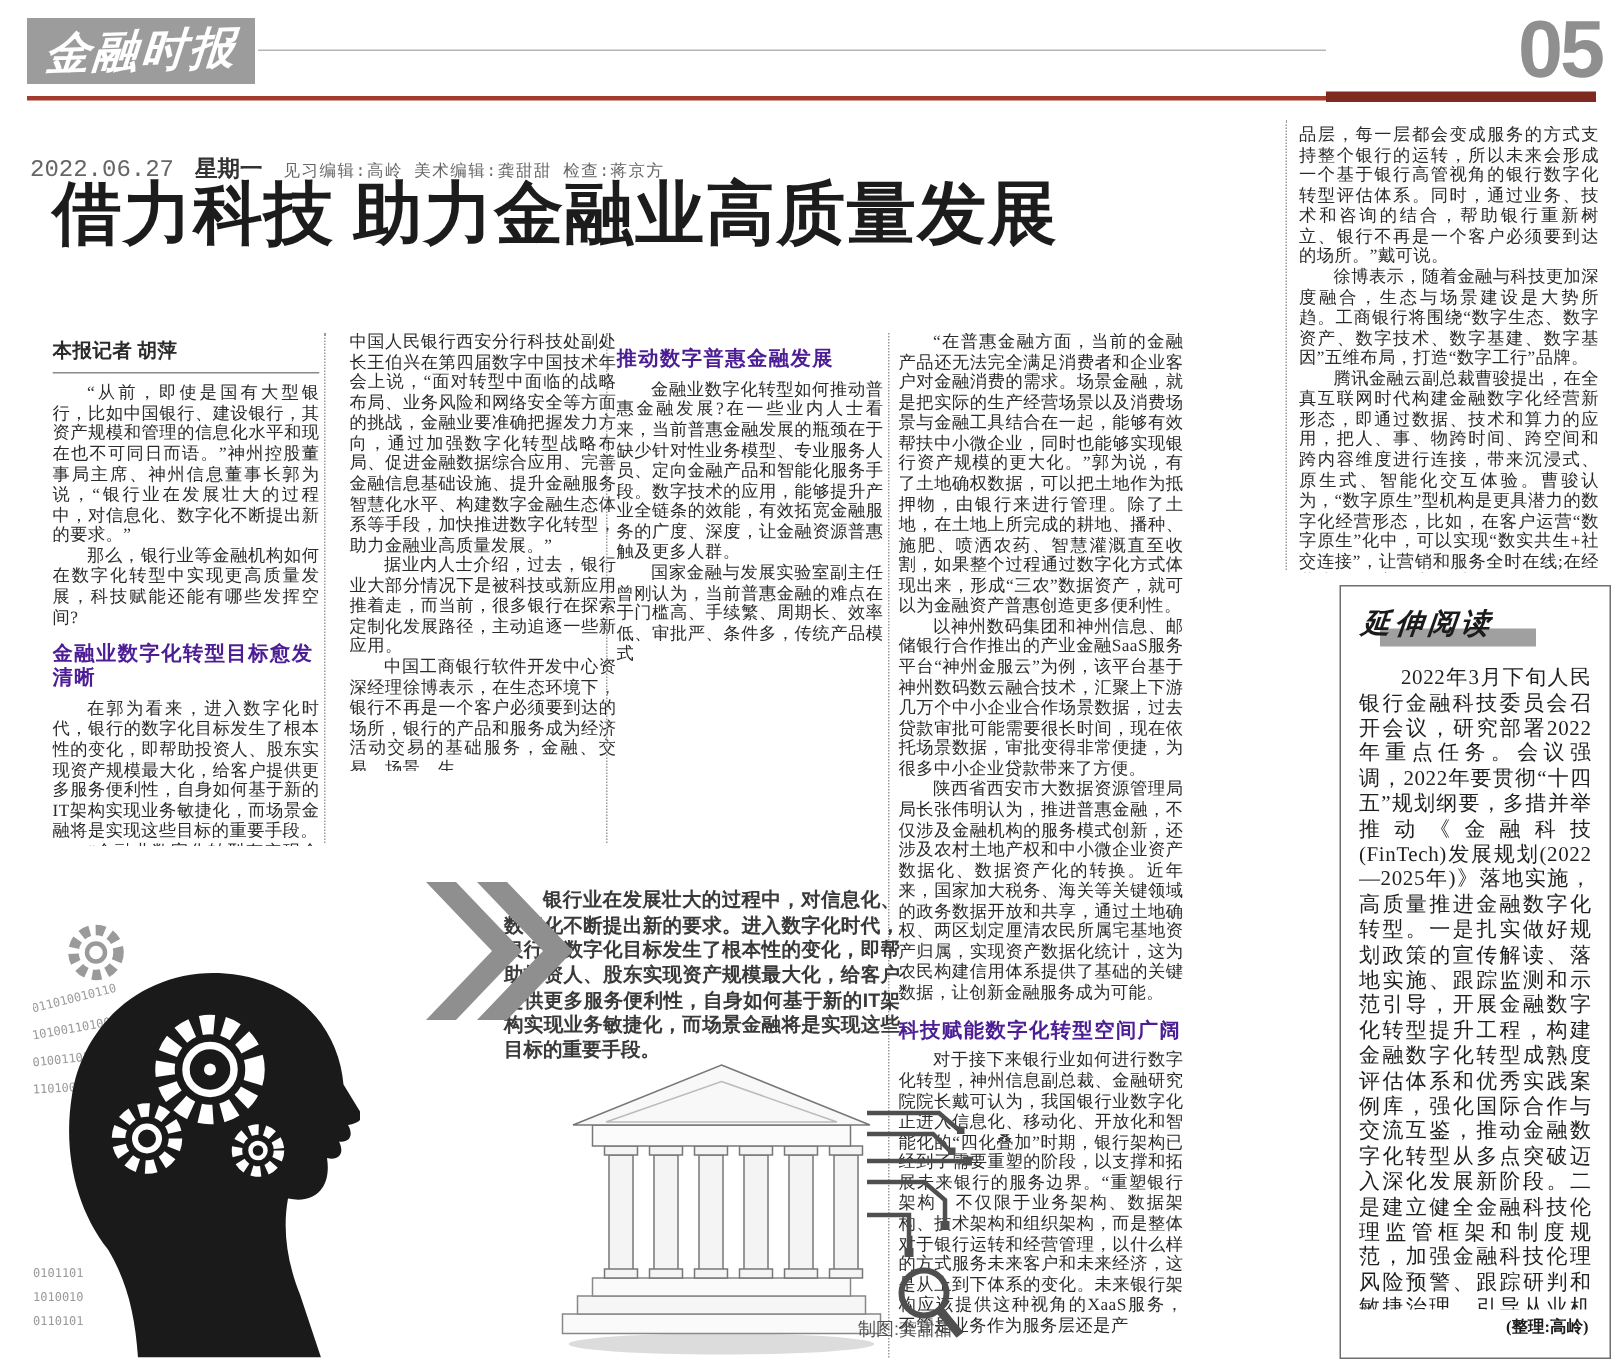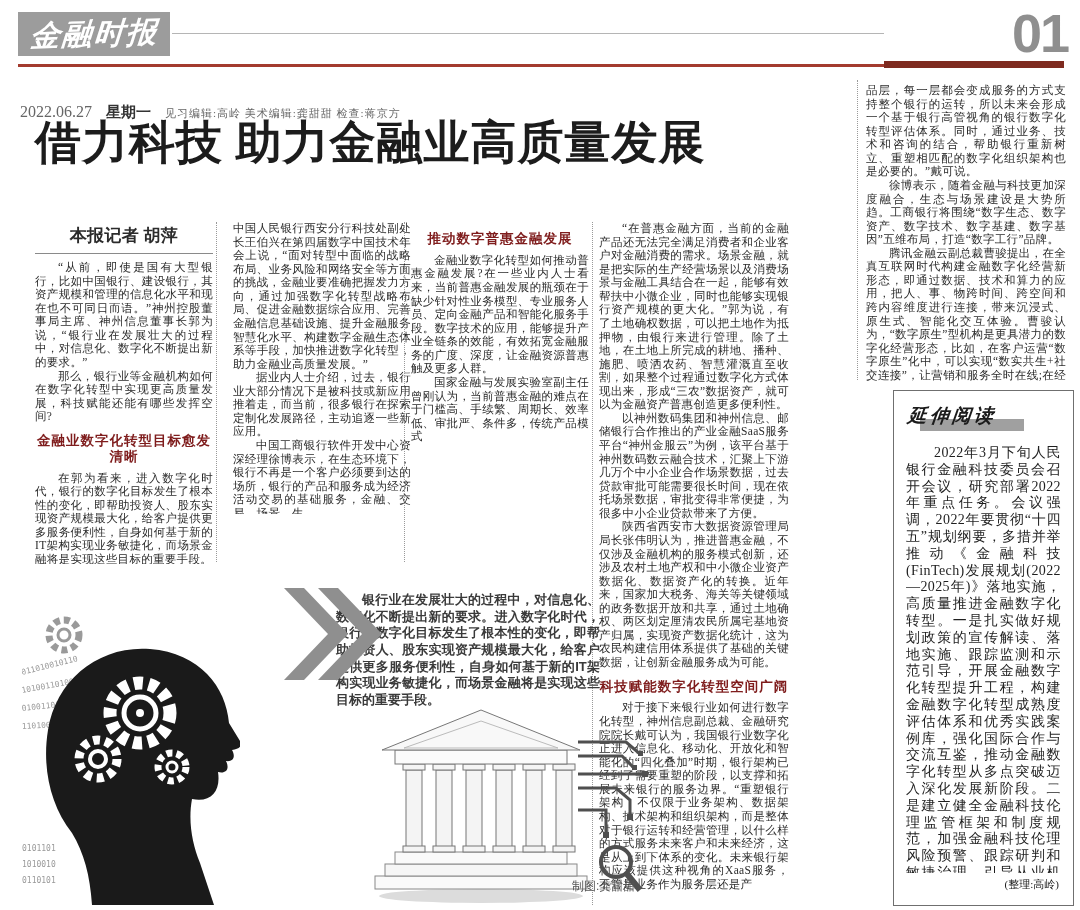--- a/index.html
+++ b/index.html
@@ -5,41 +5,41 @@
   html,body{margin:0;padding:0;background:#fff;}
   .page{position:relative;width:1080px;height:910px;background:#fff;overflow:hidden;
         font-family:"Liberation Serif","DejaVu Serif",serif;color:#222;}
   
   .logo{position:absolute;left:18px;top:12px;width:152px;height:44px;background:#9c9c9c;
         display:flex;align-items:center;justify-content:center;}
   .logo span{font-family:"DejaVu Serif",serif;font-style:italic;font-weight:bold;
         font-size:30px;color:#fff;letter-spacing:2px;transform:skewX(-6deg) rotate(-2deg);}
   .mast-hairline{position:absolute;left:172px;top:33px;width:712px;height:1px;background:#b5b5b5;}
   .dateline{position:absolute;left:20px;top:62px;display:flex;align-items:baseline;gap:14px;
-        font-family:Liberation Serif, serif;}
+        font-family:Liberation Mono, monospace;}
   .date{font-size:16px;color:#666;}
   .weekday{font-size:15px;color:#333;font-weight:bold;}
   .editors{font-size:11px;color:#666;letter-spacing:1px;margin-top:44px;}
   .section-title{position:absolute;left:888px;top:22px;width:122px;font-size:31px;color:#2f2f2f;
         font-family:"Liberation Sans","DejaVu Sans",sans-serif;font-weight:600;letter-spacing:2px;}
   .page-num{position:absolute;left:1012px;top:2px;font-size:54px;font-weight:bold;color:#8f8f8f;
         font-family:"Liberation Sans","DejaVu Sans",sans-serif;letter-spacing:-2px;}
   .red-rule{position:absolute;left:18px;top:64px;width:1046px;height:3px;background:#a33b2e;}
   .red-rule-accent{position:absolute;left:884px;top:61px;width:180px;height:7px;background:#7e2a1f;}
   
   .headline{position:absolute;left:35px;top:112px;width:750px;margin:0;font-size:46px;
         font-weight:bold;color:#1c1c1c;letter-spacing:1px;font-family:"Liberation Serif","DejaVu Serif",serif;}
   
   .col{position:absolute;overflow:hidden;font-size:11.5px;line-height:1.18;text-align:justify;
         color:#2b2b2b;letter-spacing:0.3px;}
   .col p{margin:0;text-indent:2em;}
   .col p.noindent{text-indent:0;}
   .col h3{margin:9px 0 7px;font-family:"Liberation Sans","DejaVu Sans",sans-serif;
-        font-size:13.5px;font-weight:bold;text-align:center;color:#7f1d1d;letter-spacing:1px;text-indent:0;}
-  .byline{text-align:center;font-weight:bold;font-size:17px;padding:4px 0 7px;
+        font-size:13.5px;font-weight:bold;text-align:left;color:#4c1d95;letter-spacing:1px;text-indent:0;}
+  .byline{text-align:left;font-weight:bold;font-size:13px;padding:4px 0 7px;
         border-bottom:1px solid #8a8a8a;margin-bottom:7px;text-indent:0;}
   #c1{left:35px;top:222px;width:178px;height:342px;}
   #c2{left:205px;top:222px;width:178px;height:292px;margin-left:28px;}
   #c3{left:411px;top:222px;width:178px;height:348px;}
   #c4{left:599px;top:222px;width:190px;height:686px;}
   #c5{left:866px;top:84px;width:200px;height:298px;}
   .vdot{position:absolute;width:0;border-left:1px dotted #999;}
   #d1{left:216px;top:222px;height:340px;}
   #d2{left:404px;top:222px;height:340px;}
   #d3{left:592px;top:222px;height:683px;}
@@ -58,37 +58,37 @@
         font-family:"Liberation Sans","DejaVu Sans",sans-serif;}
   
   .sidebar{position:absolute;left:893px;top:390px;width:181px;height:516px;border:1px solid #6f6f6f;
         background:#fff;box-sizing:border-box;}
   .sb-title-wrap{position:relative;height:34px;margin:12px 10px 2px;}
   .sb-bar{position:absolute;left:16px;top:16px;width:104px;height:12px;background:#a0a0a0;}
   .sb-title{position:absolute;left:4px;top:0;font-family:"DejaVu Serif",serif;font-style:italic;
         font-weight:bold;font-size:19px;color:#1b1b1b;letter-spacing:3px;transform:skewX(-6deg);}
   .sb-body{margin:8px 12px 0;font-size:14px;line-height:1.2;letter-spacing:0.4px;text-align:justify;
         color:#1f1f1f;height:428px;overflow:hidden;text-indent:2em;}
-  .sb-credit{margin:4px 14px 0;text-align:right;font-size:11px;font-weight:normal;color:#1b1b1b;}
+  .sb-credit{margin:4px 14px 0;text-align:right;font-size:11px;font-weight:bold;color:#1b1b1b;}
 </style>
 </head>
 <body>
 
 <div class="page">
 
   <div class="logo">
     <span>金融时报</span>
   </div>
   <div class="mast-hairline"></div>
   <div class="dateline">
     <span class="date">2022.06.27</span>
     <span class="weekday">星期一</span>
     <span class="editors">见习编辑:高岭  美术编辑:龚甜甜  检查:蒋京方</span>
   </div>
-  <div class="page-num">01</div>
+  <div class="page-num">05</div>
   <div class="red-rule"></div>
   <div class="red-rule-accent"></div>
 
   <h1 class="headline">借力科技 助力金融业高质量发展</h1>
 
   <div id="c1" class="col">
       <div class="byline">本报记者 胡萍</div>
       <p>“从前，即使是国有大型银行，比如中国银行、建设银行，其资产规模和管理的信息化水平和现在也不可同日而语。”神州控股董事局主席、神州信息董事长郭为说，“银行业在发展壮大的过程中，对信息化、数字化不断提出新的要求。”</p>
       <p>那么，银行业等金融机构如何在数字化转型中实现更高质量发展，科技赋能还能有哪些发挥空间?</p>
       <h3>金融业数字化转型目标愈发清晰</h3>
@@ -106,21 +106,21 @@
       <p>国家金融与发展实验室副主任曾刚认为，当前普惠金融的难点在于门槛高、手续繁、周期长、效率低、审批严、条件多，传统产品模式</p>
     </div>
   <div id="c4" class="col">
       <p>“在普惠金融方面，当前的金融产品还无法完全满足消费者和企业客户对金融消费的需求。场景金融，就是把实际的生产经营场景以及消费场景与金融工具结合在一起，能够有效帮扶中小微企业，同时也能够实现银行资产规模的更大化。”郭为说，有了土地确权数据，可以把土地作为抵押物，由银行来进行管理。除了土地，在土地上所完成的耕地、播种、施肥、喷洒农药、智慧灌溉直至收割，如果整个过程通过数字化方式体现出来，形成“三农”数据资产，就可以为金融资产普惠创造更多便利性。</p>
       <p>以神州数码集团和神州信息、邮储银行合作推出的产业金融SaaS服务平台“神州金服云”为例，该平台基于神州数码数云融合技术，汇聚上下游几万个中小企业合作场景数据，过去贷款审批可能需要很长时间，现在依托场景数据，审批变得非常便捷，为很多中小企业贷款带来了方便。</p>
       <p>陕西省西安市大数据资源管理局局长张伟明认为，推进普惠金融，不仅涉及金融机构的服务模式创新，还涉及农村土地产权和中小微企业资产数据化、数据资产化的转换。近年来，国家加大税务、海关等关键领域的政务数据开放和共享，通过土地确权、两区划定厘清农民所属宅基地资产归属，实现资产数据化统计，这为农民构建信用体系提供了基础的关键数据，让创新金融服务成为可能。</p>
       <h3>科技赋能数字化转型空间广阔</h3>
       <p>对于接下来银行业如何进行数字化转型，神州信息副总裁、金融研究院院长戴可认为，我国银行业数字化正进入信息化、移动化、开放化和智能化的“四化叠加”时期，银行架构已经到了需要重塑的阶段，以支撑和拓展未来银行的服务边界。“重塑银行架构，不仅限于业务架构、数据架构、技术架构和组织架构，而是整体对于银行运转和经营管理，以什么样的方式服务未来客户和未来经济，这是从上到下体系的变化。未来银行架构应该提供这种视角的XaaS服务，不管是业务作为服务层还是产</p>
     </div>
   <div id="c5" class="col">
-      <p class="noindent">品层，每一层都会变成服务的方式支持整个银行的运转，所以未来会形成一个基于银行高管视角的银行数字化转型评估体系。同时，通过业务、技术和咨询的结合，帮助银行重新树立、重塑相匹配的数字化组织架构也是必要的。”戴可说。</p>
+      <p class="noindent">品层，每一层都会变成服务的方式支持整个银行的运转，所以未来会形成一个基于银行高管视角的银行数字化转型评估体系。同时，通过业务、技术和咨询的结合，帮助银行重新树立、银行不再是一个客户必须要到达的场所。”戴可说。</p>
       <p>徐博表示，随着金融与科技更加深度融合，生态与场景建设是大势所趋。工商银行将围绕“数字生态、数字资产、数字技术、数字基建、数字基因”五维布局，打造“数字工行”品牌。</p>
       <p>腾讯金融云副总裁曹骏提出，在全真互联网时代构建金融数字化经营新形态，即通过数据、技术和算力的应用，把人、事、物跨时间、跨空间和跨内容维度进行连接，带来沉浸式、原生式、智能化交互体验。曹骏认为，“数字原生”型机构是更具潜力的数字化经营形态，比如，在客户运营“数字原生”化中，可以实现“数实共生+社交连接”，让营销和服务全时在线;在经营决策“数字原生”化中，能够激发数据要素动能，从“业务数据化”转型为“数据业务化”。</p>
     </div>
 
   <div id="d1" class="vdot"></div>
   <div id="d2" class="vdot"></div>
   <div id="d3" class="vdot"></div>
   <div id="d4" class="vdot"></div>
 
   <div class="pullquote">

